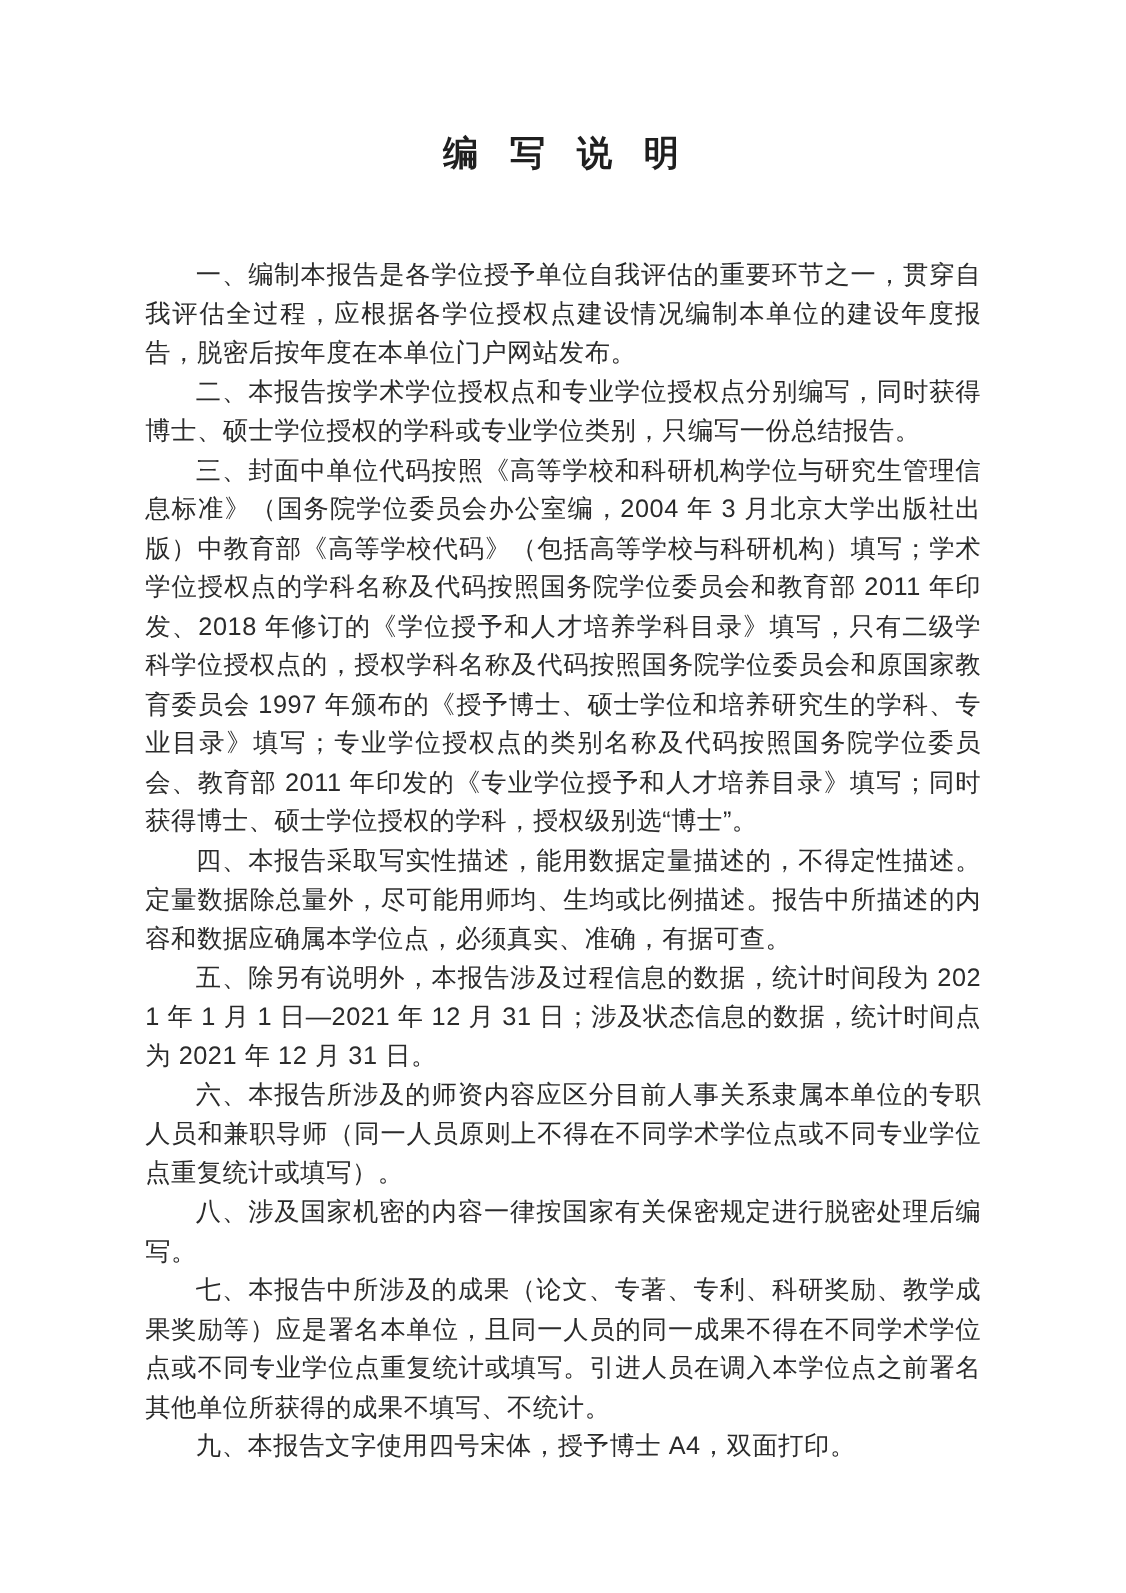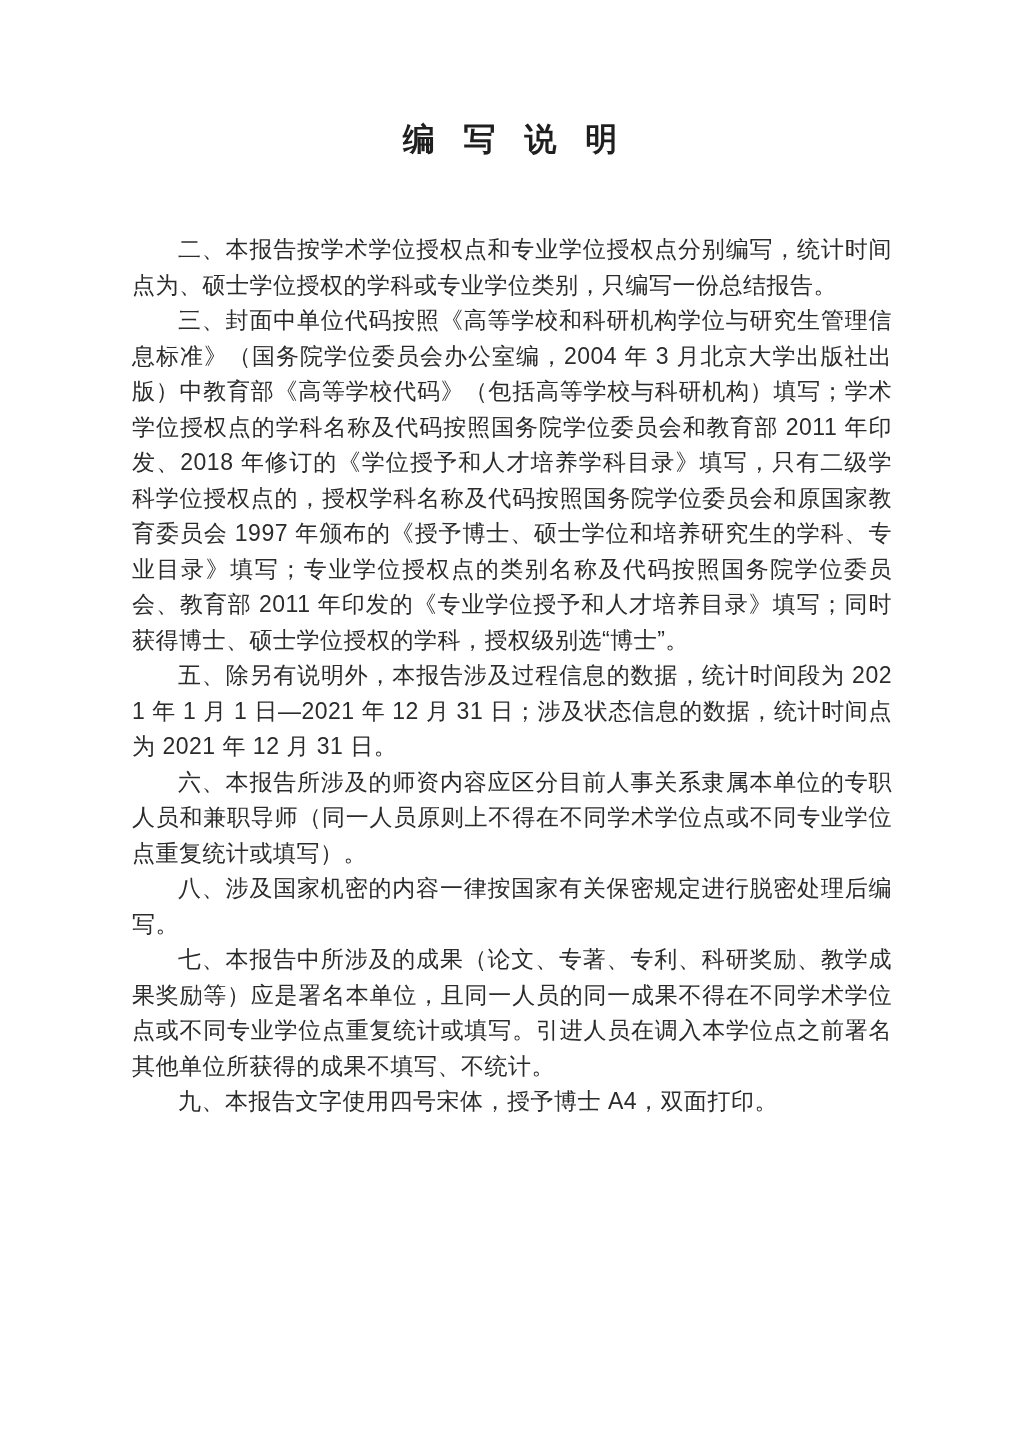--- a/index.html
+++ b/index.html
@@ -41,21 +41,23 @@
     word-break: break-all;
   }
 </style>
 </head>
 <body>
 
 <div class="page">
   <h1 class="doc-title">编 写 说 明</h1>
 
   <div class="doc-body">
-    <p>二、本报告按学术学位授权点和专业学位授权点分别编写，统计时间点为、硕士学位授权的学科或专业学位类别，只编写一份总结报告。</p>
+    <p>一、编制本报告是各学位授予单位自我评估的重要环节之一，贯穿自我评估全过程，应根据各学位授权点建设情况编制本单位的建设年度报告，脱密后按年度在本单位门户网站发布。</p>
+    <p>二、本报告按学术学位授权点和专业学位授权点分别编写，同时获得博士、硕士学位授权的学科或专业学位类别，只编写一份总结报告。</p>
     <p>三、封面中单位代码按照《高等学校和科研机构学位与研究生管理信息标准》（国务院学位委员会办公室编，2004 年 3 月北京大学出版社出版）中教育部《高等学校代码》（包括高等学校与科研机构）填写；学术学位授权点的学科名称及代码按照国务院学位委员会和教育部 2011 年印发、2018 年修订的《学位授予和人才培养学科目录》填写，只有二级学科学位授权点的，授权学科名称及代码按照国务院学位委员会和原国家教育委员会 1997 年颁布的《授予博士、硕士学位和培养研究生的学科、专业目录》填写；专业学位授权点的类别名称及代码按照国务院学位委员会、教育部 2011 年印发的《专业学位授予和人才培养目录》填写；同时获得博士、硕士学位授权的学科，授权级别选“博士”。</p>
+    <p>四、本报告采取写实性描述，能用数据定量描述的，不得定性描述。定量数据除总量外，尽可能用师均、生均或比例描述。报告中所描述的内容和数据应确属本学位点，必须真实、准确，有据可查。</p>
     <p>五、除另有说明外，本报告涉及过程信息的数据，统计时间段为 2021 年 1 月 1 日—2021 年 12 月 31 日；涉及状态信息的数据，统计时间点为 2021 年 12 月 31 日。</p>
     <p>六、本报告所涉及的师资内容应区分目前人事关系隶属本单位的专职人员和兼职导师（同一人员原则上不得在不同学术学位点或不同专业学位点重复统计或填写）。</p>
     <p>八、涉及国家机密的内容一律按国家有关保密规定进行脱密处理后编写。</p>
     <p>七、本报告中所涉及的成果（论文、专著、专利、科研奖励、教学成果奖励等）应是署名本单位，且同一人员的同一成果不得在不同学术学位点或不同专业学位点重复统计或填写。引进人员在调入本学位点之前署名其他单位所获得的成果不填写、不统计。</p>
     <p>九、本报告文字使用四号宋体，授予博士 A4，双面打印。</p>
   </div>
 </div>
 
 </body></html>

